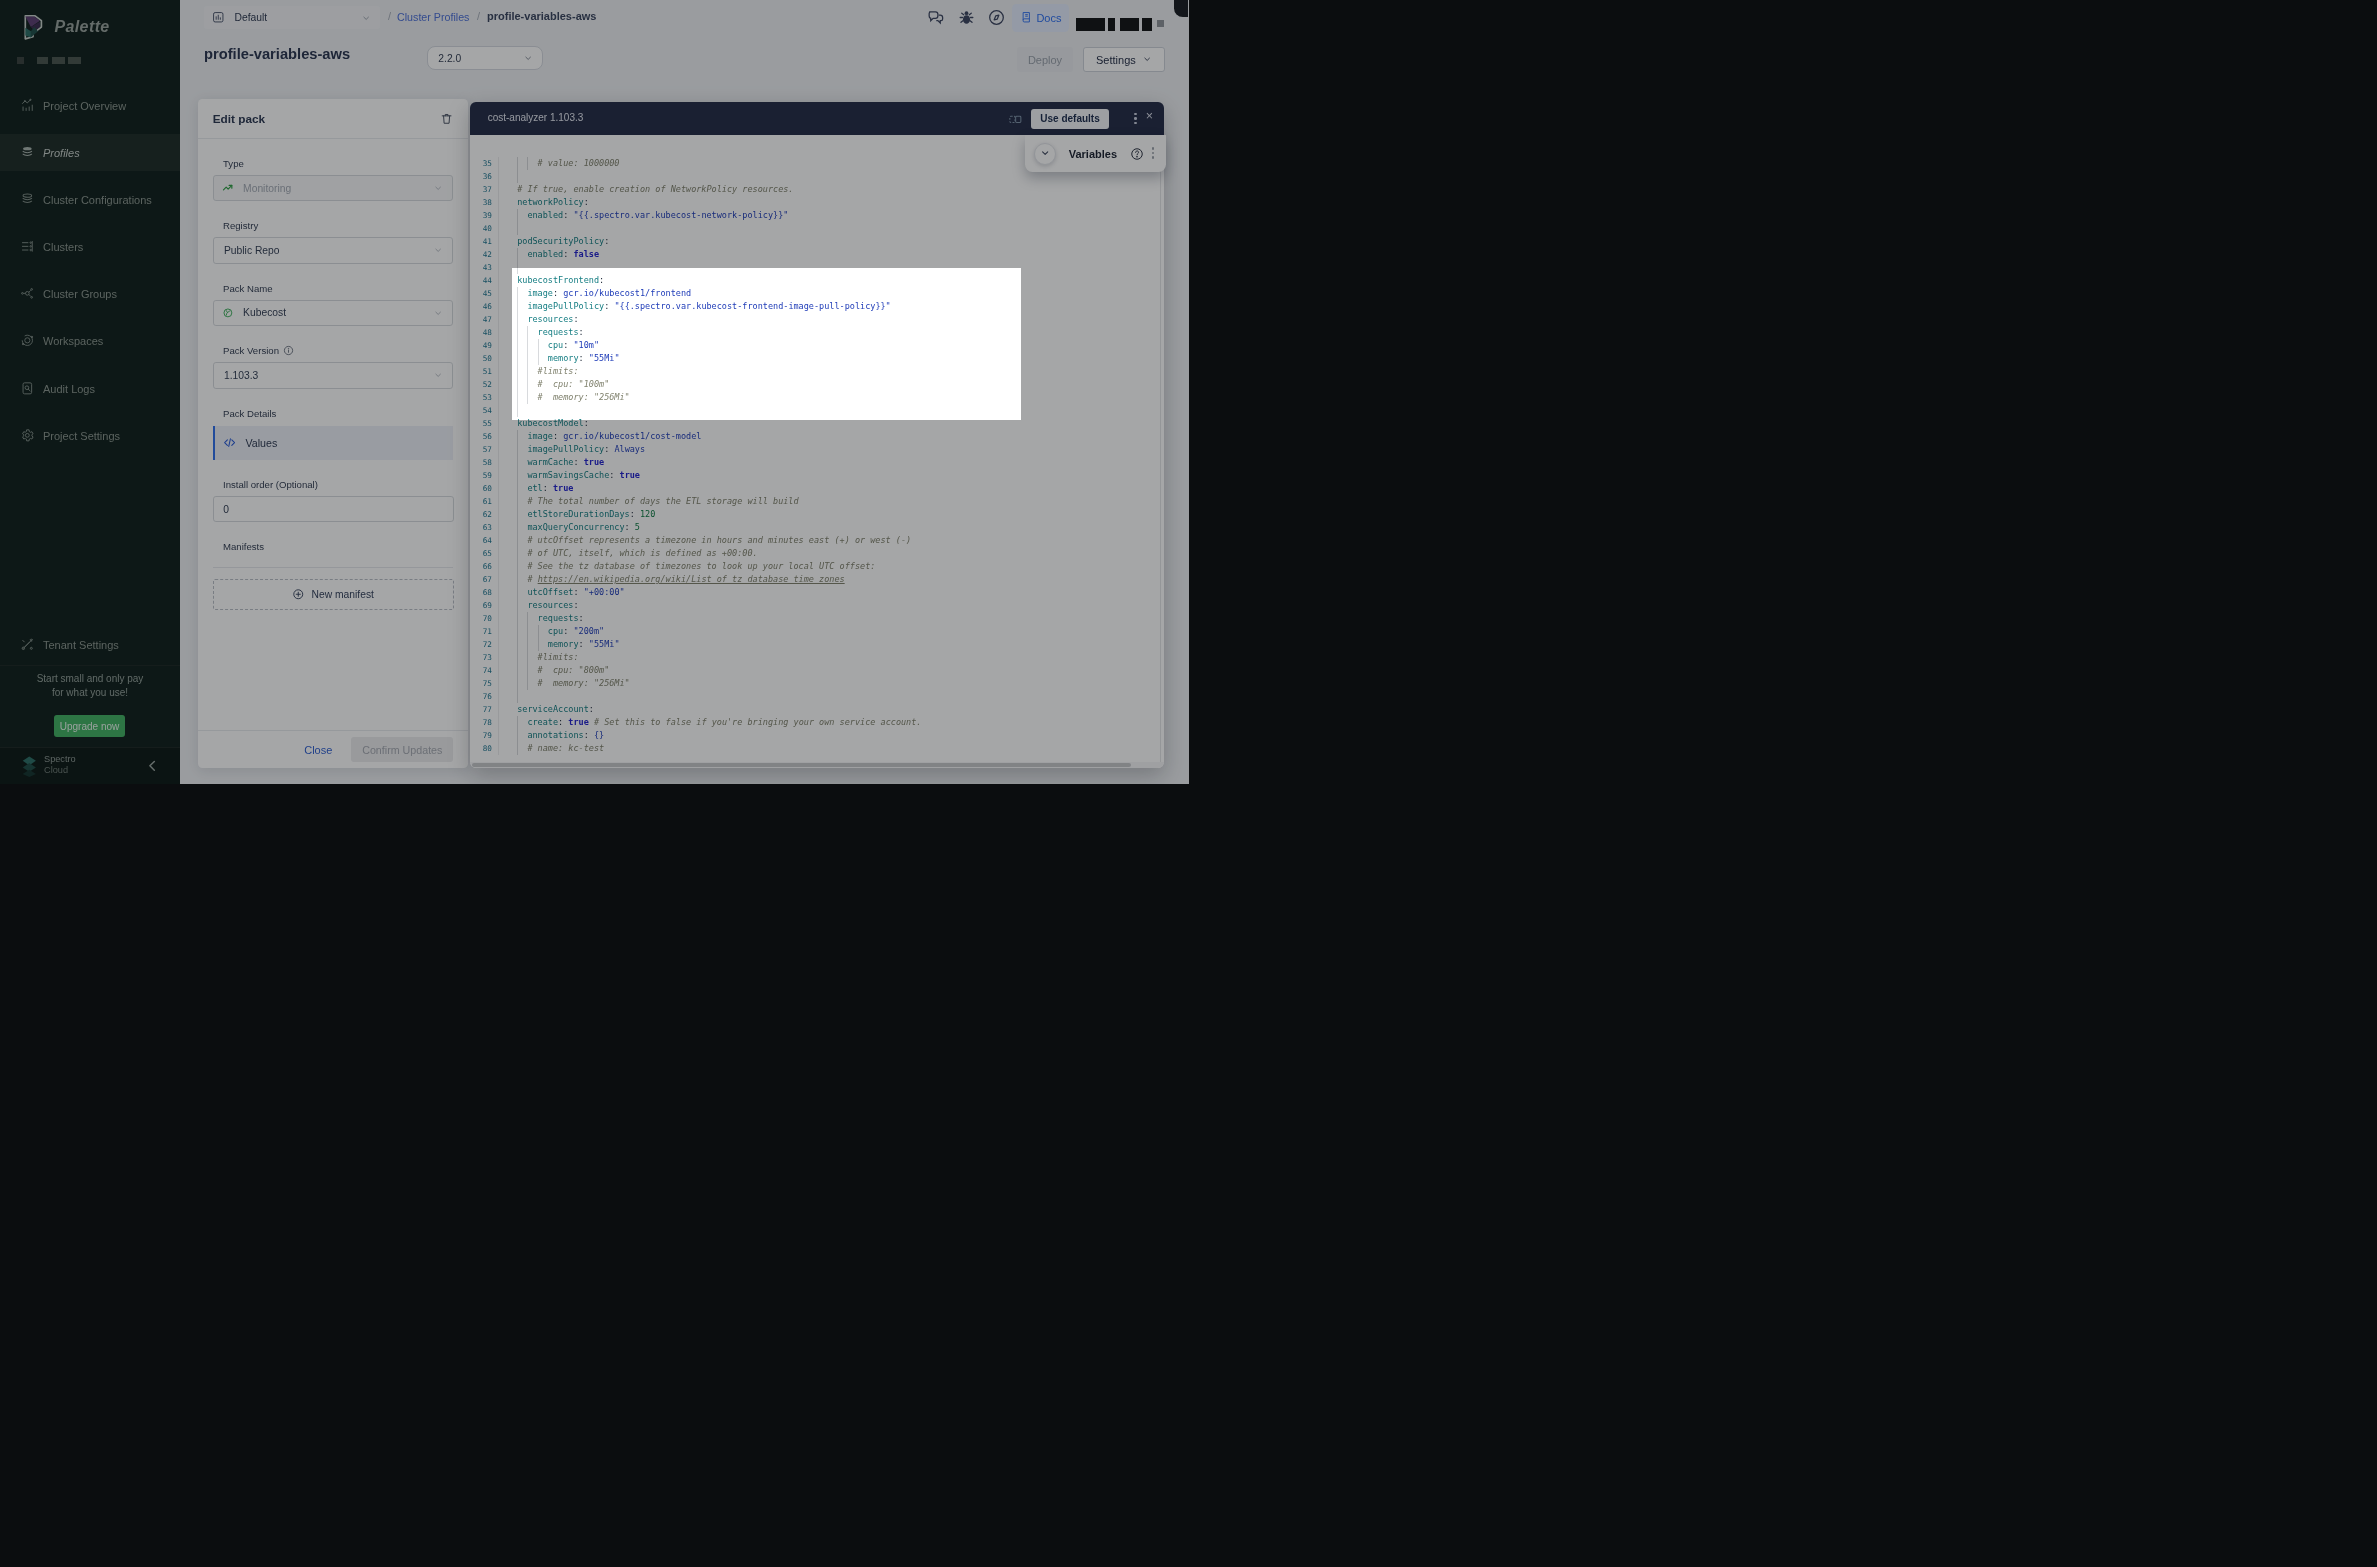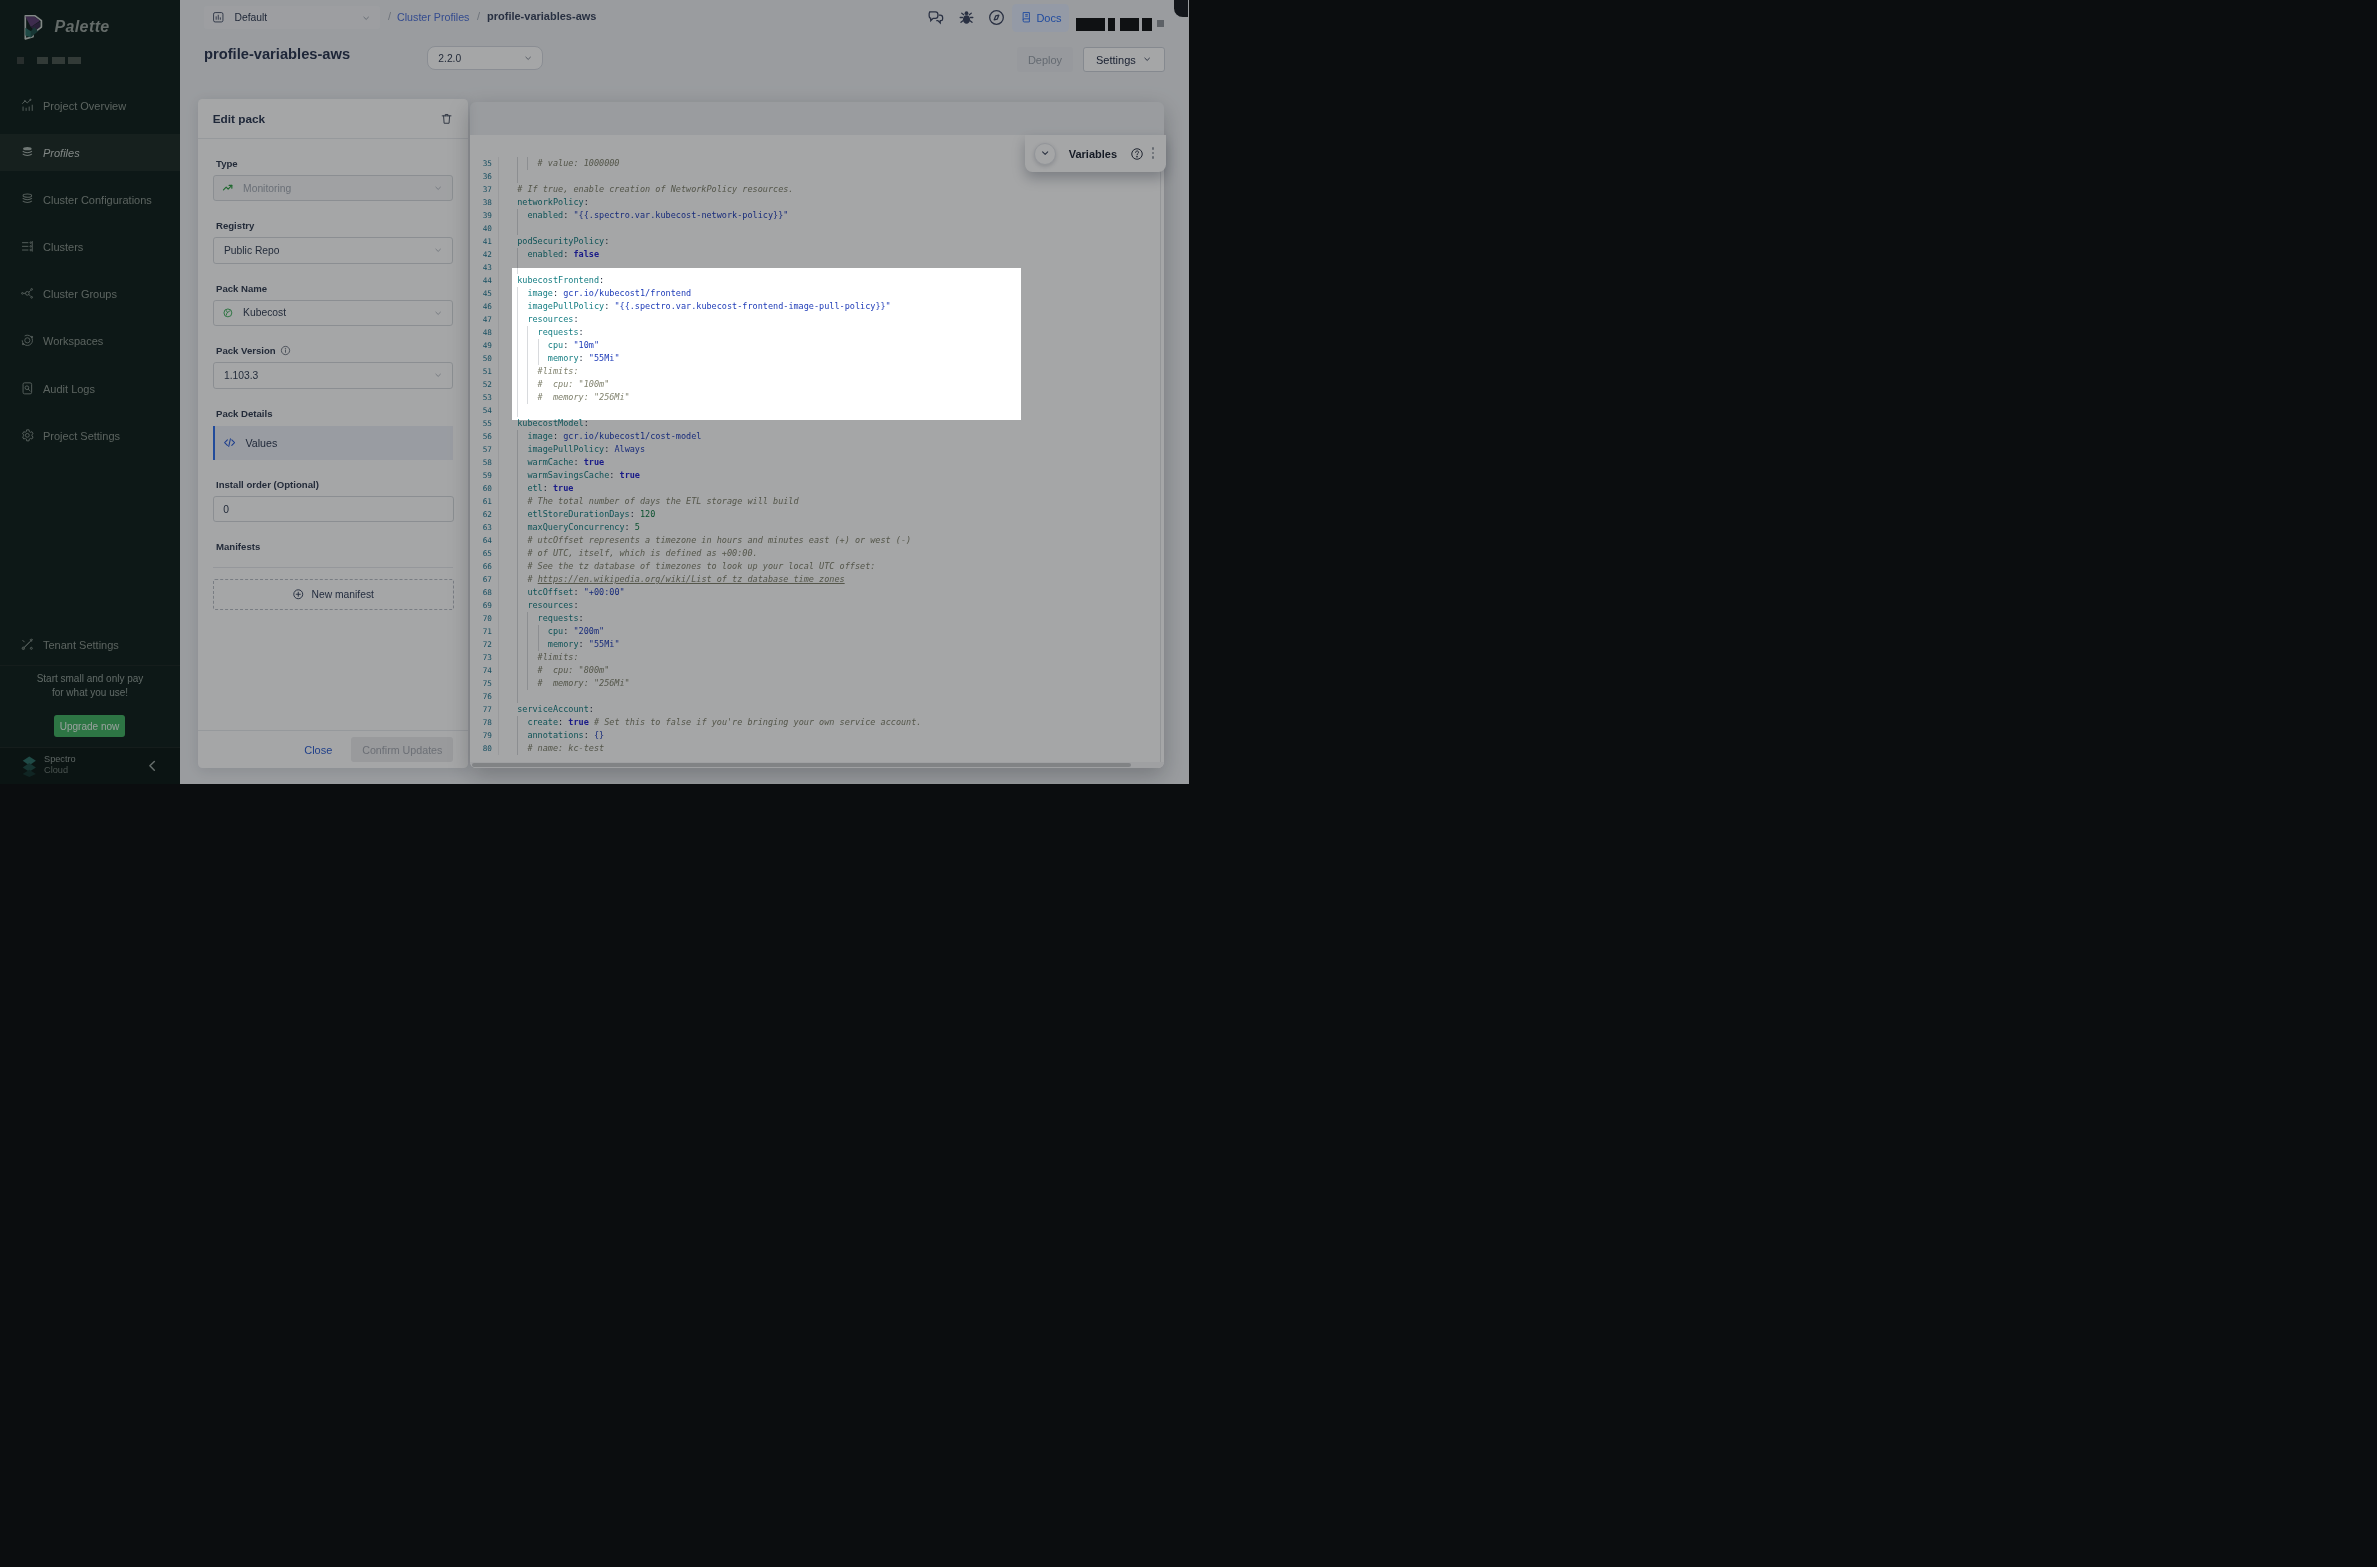--- a/index.html
+++ b/index.html
@@ -49,21 +49,21 @@
   #version-select .vslabel { margin-left:10.3px; font-size:10.3px; color:#333e53; }
   #version-select .vschev { position:absolute; right:8.8px; width:10.3px; height:10.3px; color:#6e7684; }
   #deploy-btn { position:absolute; left:1017px; top:47px; width:56px; height:25px; background:#e9ebef; border:none; border-radius:2.9px; color:#99a0ab; font-size:11px; font-family:"Liberation Sans",sans-serif; }
   #settings-btn { position:absolute; left:1083px; top:47px; width:82px; height:25px; background:#fff; border:0.7px solid #ccd1d9; border-radius:2.9px; color:#252f47; font-size:11px; font-family:"Liberation Sans",sans-serif; display:flex; align-items:center; justify-content:center; gap:5.9px; cursor:pointer; }
 
   
   #edit-pack { position:absolute; left:198px; top:99px; width:270px; height:669px; background:#fff; border-radius:4.4px; box-shadow:0 2.9px 13.2px rgba(25,35,55,.12); z-index:10; }
   #ep-header { height:40px; display:flex; align-items:center; justify-content:space-between; padding:0 14.7px; border-bottom:0.7px solid #e8eaee; }
   #ep-title { font-size:11.8px; font-weight:600; color:#2c3852; }
   #ep-trash { width:13.2px; height:13.2px; color:#4a5264; cursor:pointer; }
-  .ep-label { margin:19px 18px 0; font-size:9.6px; font-weight:700; color:#323d52; display:flex; align-items:center; gap:4.4px; }
+  .ep-label { margin:19px 25px 0; font-size:9.6px; font-weight:400; color:#323d52; display:flex; align-items:center; gap:4.4px; }
   .ep-field { margin:5.9px 14.7px 0; height:26.5px; border:0.7px solid #d6dade; border-radius:2.9px; display:flex; align-items:center; position:relative; background:#fff; cursor:pointer; }
   .ep-field.disabled { background:#f7f8f9; cursor:default; }
   .ep-field .fico { margin-left:8.8px; width:11.8px; height:11.8px; }
   .ep-field .flabel { margin-left:8.8px; font-size:10.3px; color:#333f55; }
   .ep-field.disabled .flabel { color:#a2a8b3; }
   .ep-field .fchev { position:absolute; right:8.8px; width:10.3px; height:10.3px; color:#aab0ba; }
   #ep-values-row { margin:7.4px 14.7px 0; height:34px; background:#edf0f7; border-left:2.2px solid #2f6fed; display:flex; align-items:center; cursor:pointer; }
   #ep-values-row .vico { margin-left:8.8px; width:13.2px; height:13.2px; color:#2457d6; }
   #ep-values-row .vlabel { margin-left:8.8px; font-size:10.7px; color:#2c3852; }
   #ep-install-input { margin:5.9px 14.7px 0; width:241px; height:26.5px; border:0.7px solid #d6dade; border-radius:2.9px; font-size:10.3px; color:#2f3a50; padding-left:9.6px; font-family:"Liberation Sans",sans-serif; }
@@ -374,20 +374,34 @@
       <span>New manifest</span>
     </button>
 
     <div id="ep-footer">
       <button id="ep-close">Close</button>
       <button id="ep-confirm" disabled="">Confirm Updates</button>
     </div>
   </section>
 
   <section id="editor">
+    <div id="ed-header">
+      <span id="ed-title">cost-analyzer 1.103.3</span>
+      <svg id="ed-diff-ico" viewBox="0 0 24 24" fill="none" stroke="currentColor" stroke-width="1.7">
+        <rect x="3" y="7" width="8.5" height="10" rx="1.5" stroke-dasharray="3.2 2.2"></rect>
+          <rect x="12.5" y="7" width="8.5" height="10" rx="1.5"></rect>
+      </svg>
+      <button id="use-defaults-btn">Use defaults</button>
+      <span id="ed-kebab" class="kebab">
+          <i></i>
+          <i></i>
+          <i></i>
+        </span>
+      <span id="ed-close">×</span>
+    </div>
     <div id="ed-body">
       <div id="lines">
           <div class="cl">
             <span class="ln">35</span>
             <span class="codeseg"><i class="guide" style="left: 18.3px;"></i><i class="guide" style="left: 28.5px;"></i><span class="txt"><span class="tk-p">      </span><span class="tk-c"># value: 1000000</span></span></span>
           </div>
           <div class="cl">
             <span class="ln">36</span>
             <span class="codeseg"><i class="guide" style="left: 18.3px;"></i><span class="txt"><span class="tk-p"></span></span></span>
           </div>

